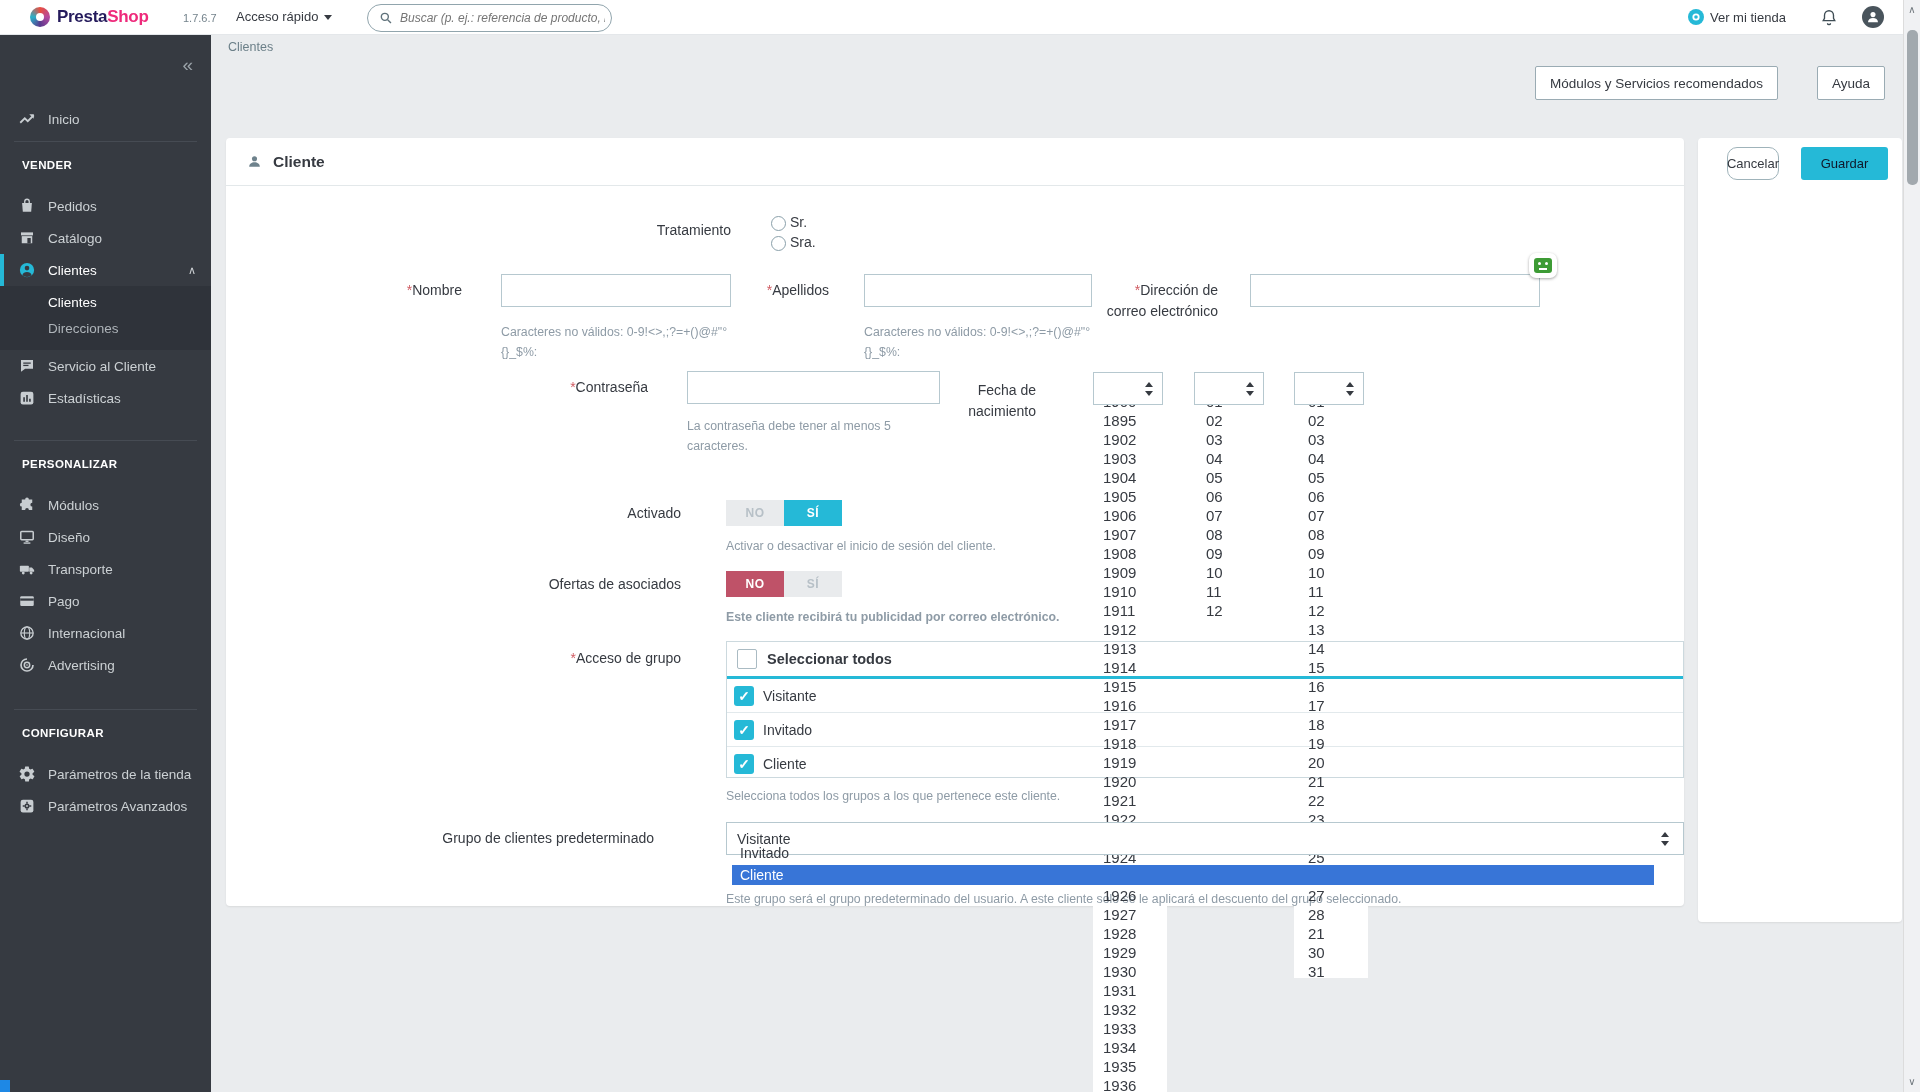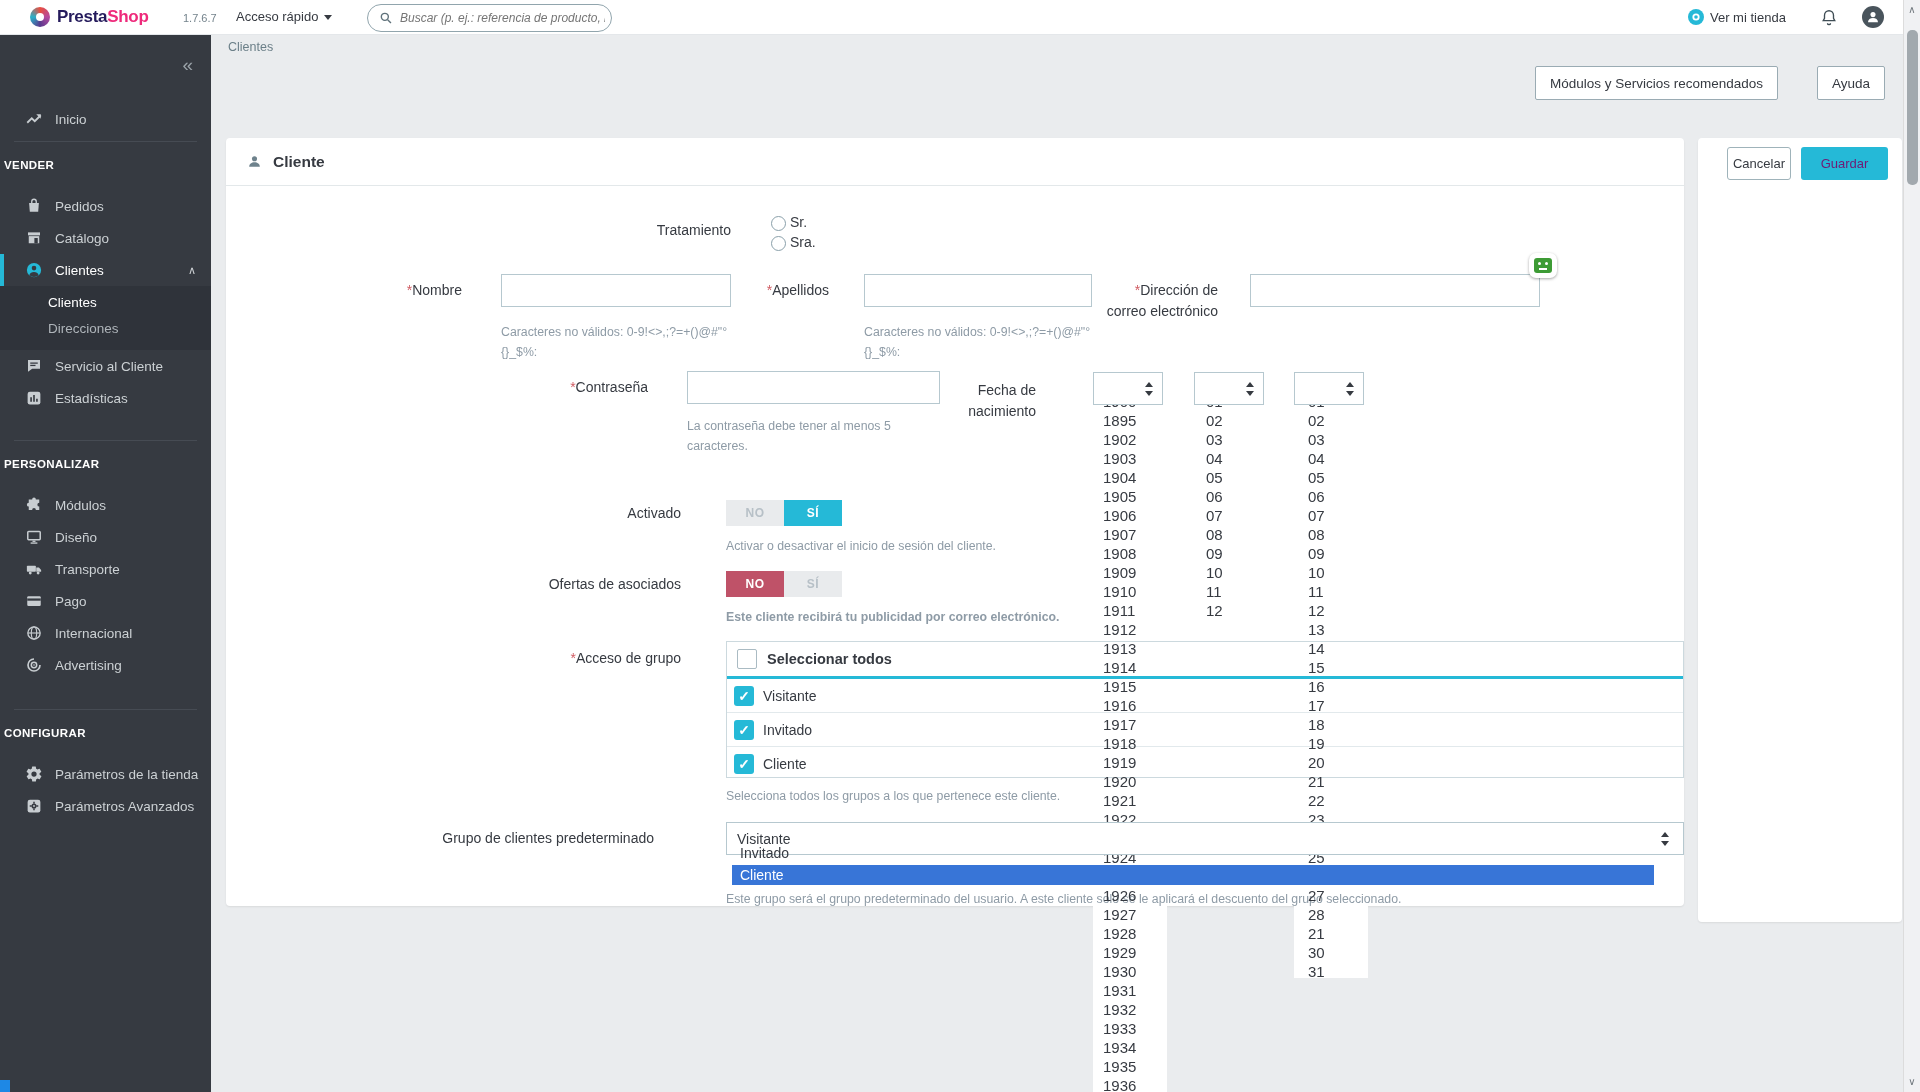--- a/index.html
+++ b/index.html
@@ -22,49 +22,49 @@
   .eye{position:absolute;left:1688px;top:9px;width:16px;height:16px;}
   .viewshop{position:absolute;left:1710px;top:10px;font-size:13px;color:#363a41;cursor:pointer;}
   .bell{position:absolute;left:1820px;top:8px;cursor:pointer;}
   .avatar{position:absolute;left:1862px;top:6px;width:22px;height:22px;border-radius:50%;background:#49545c;cursor:pointer;}
   .avatar svg{position:absolute;left:3px;top:3px;}
 
   
   .sidebar{position:absolute;left:0;top:34px;width:211px;height:1058px;background:#363a41;z-index:2;}
   .collapse{position:absolute;right:18px;top:20px;font-size:19px;color:#9aa2a8;cursor:pointer;}
   .side-flow{position:absolute;left:0;top:52px;width:211px;}
-  .s-item{position:relative;height:32px;display:flex;align-items:center;cursor:pointer;color:#ccd1d4;font-size:13.5px;padding-left:7px;}
+  .s-item{position:relative;height:32px;display:flex;align-items:center;cursor:pointer;color:#ccd1d4;font-size:13.5px;}
   .s-item .s-ico{width:18px;height:18px;margin-left:18px;display:inline-flex;}
   .s-item .s-lbl{margin-left:12px;}
   .s-item.home{height:34px;margin-top:16px;}
   .s-item.active{color:#fff;box-shadow:inset 4px 0 0 #25b9d7;}
   .s-chev{position:absolute;right:15px;font-size:11px;color:#cfd3d6;}
   hr.sdiv{border:0;border-top:1px solid #464b53;margin:5px 14px 0 14px;}
-  .s-title{height:30px;line-height:30px;margin-top:8px;margin-bottom:10px;padding-left:4px;color:#fff;font-size:11.5px;font-weight:bold;letter-spacing:.4px;}
+  .s-title{height:30px;line-height:30px;margin-top:8px;margin-bottom:10px;padding-left:22px;color:#fff;font-size:11.5px;font-weight:bold;letter-spacing:.4px;}
   .s-sub{background:#2f333a;padding:4px 0 8px 0;}
   .s-sub-item{height:26px;line-height:26px;padding-left:48px;font-size:13.5px;color:#aeb4b9;cursor:pointer;}
   .s-sub-item.active{color:#fff;}
   .ic-fill{fill:#c8cdd1;} .ic-stroke{stroke:#c8cdd1;fill:none;}
   .s-item.active .ic-fill{fill:#25b9d7;}
   .ic-dark{fill:#363a41;}
 
   
   .crumb{position:absolute;left:228px;top:40px;font-size:12.5px;color:#6b7f88;cursor:pointer;}
   .ptitle{position:absolute;left:226px;top:64px;font-size:27px;color:#363a41;}
   .hbtn{position:absolute;top:66px;height:34px;background:#fff;border:1px solid #9aabb3;border-radius:2px;
     font-size:13.5px;color:#363a41;display:flex;align-items:center;padding:0 14px;cursor:pointer;font-family:"Liberation Sans",sans-serif;}
 
   
   .card{position:absolute;left:226px;top:138px;width:1458px;height:768px;background:#fff;border-radius:4px;box-shadow:0 1px 2px rgba(0,0,0,.08);}
   .card-head{height:47px;border-bottom:1px solid #e3e8ea;display:flex;align-items:center;}
   .card-head svg{margin-left:20px;}
   .card-head .ct{margin-left:10px;font-size:15.5px;font-weight:bold;color:#363a41;}
   .rpanel{position:absolute;left:1698px;top:138px;width:204px;height:784px;background:#fff;border-radius:4px;box-shadow:0 1px 2px rgba(0,0,0,.08);z-index:2;}
-  .btn-cancel{position:absolute;left:29px;top:9px;width:64px;height:33px;background:#fff;border:1px solid #9fb3ba;border-radius:3px;font-size:13px;color:#363a41;cursor:pointer;display:flex;align-items:center;justify-content:center;}
-  .btn-save{position:absolute;left:103px;top:9px;width:87px;height:33px;background:#25b9d7;border:0;border-radius:3px;font-size:13px;color:#701a75;cursor:pointer;display:flex;align-items:center;justify-content:center;}
+  .btn-cancel{position:absolute;left:29px;top:9px;width:52px;height:33px;background:#fff;border:1px solid #9fb3ba;border-radius:10px;font-size:13px;color:#363a41;cursor:pointer;display:flex;align-items:center;justify-content:center;}
+  .btn-save{position:absolute;left:103px;top:9px;width:87px;height:33px;background:#25b9d7;border:0;border-radius:3px;font-size:13px;color:#0f172a;cursor:pointer;display:flex;align-items:center;justify-content:center;}
 
   
   .flabel{position:absolute;font-size:14px;line-height:16px;color:#363a41;text-align:right;z-index:1;}
   .ml{line-height:21px;}
   .ast{color:#d05b62;}
   .tinput{position:absolute;height:33px;background:#fff;border:1px solid #b6c8cf;z-index:1;box-sizing:border-box;font-size:14px;padding:0 8px;font-family:"Liberation Sans",sans-serif;color:#363a41;outline:none;}
   .hint{position:absolute;font-size:12.3px;line-height:20px;color:#8e9ba6;z-index:1;}
   .radio{position:absolute;width:13px;height:13px;border:1px solid #8aa0aa;border-radius:50%;background:#fff;z-index:1;cursor:pointer;}
   .rlabel{position:absolute;font-size:14px;color:#363a41;z-index:1;}
 

